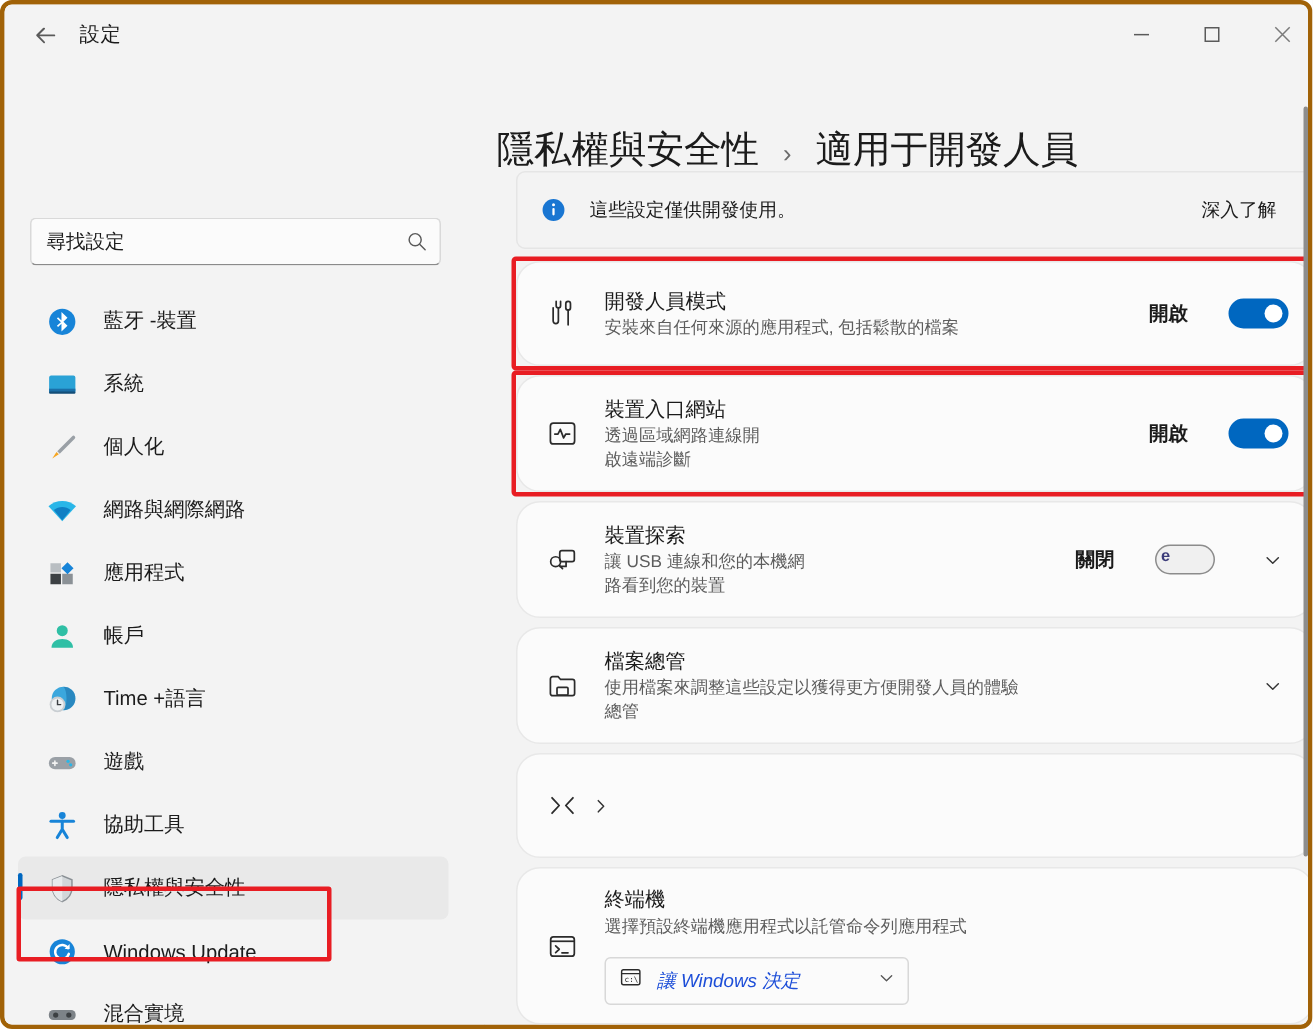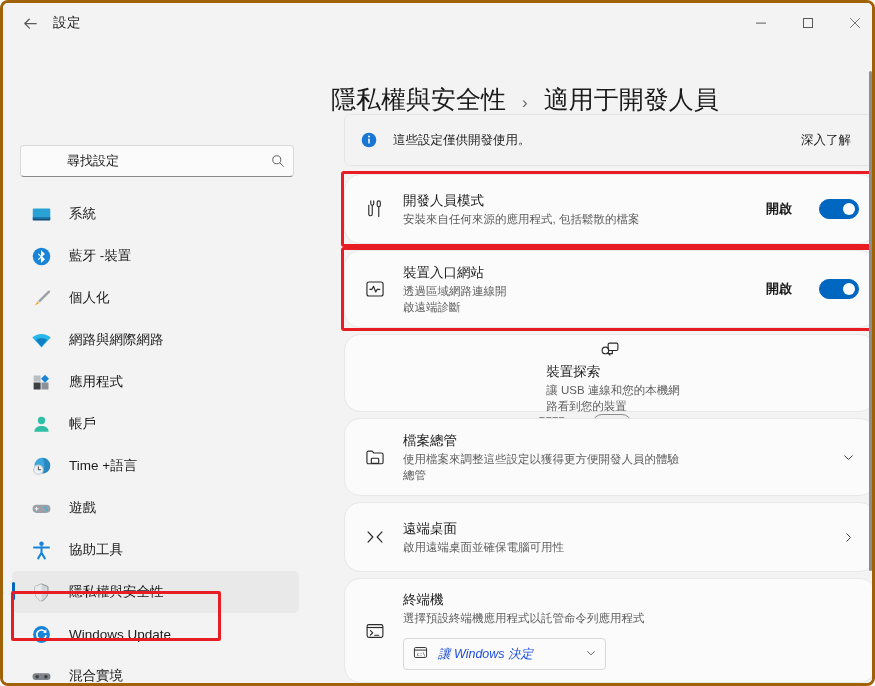--- a/index.html
+++ b/index.html
@@ -52,21 +52,20 @@
   }
   #searchbox {
     position: absolute; top: 102px; left: 17px;
     width: 274px; height: 32px;
     background: #fbfbfb;
     border: 1px solid #d9d9d9;
     border-bottom: 1px solid #8a8a8a;
     border-radius: 4px;
     display: flex; align-items: center;
     cursor: text;
-    padding-left: 36px;
   }
   #search-input {
     flex: 1; border: 0; outline: 0; background: transparent;
     font-family: inherit; font-size: 13px; color: #1b1b1b;
     padding-left: 10px;
   }
   #search-icon-wrap {
     width: 30px; display: flex; align-items: center; justify-content: center;
   }
   #navlist {
@@ -262,37 +261,37 @@
           <path d="M10.2 10.2 14.2 14.2" stroke="#5a5a5a" stroke-width="1.1" stroke-linecap="round"></path>
         </svg>
       </span>
     </div>
 
     <div id="navlist">
 
       <div class="nav-item">
         <span class="nav-ico">
           <svg width="21" height="21" viewBox="0 0 24 24">
+            <circle cx="12" cy="12" r="10" fill="#1784d8"></circle>
+            <path d="M11 5.8v5.2l3.2-2.6L11 5.8zm0 6.2v5.9l3.4-2.9L11 12z" fill="none"></path>
+            <path d="M11.4 4.6 16 9l-3.1 3 3.1 3-4.6 4.4V13.6L8.8 16l-.9-.9 3.1-2.8-3.1-2.8.9-.9 2.6 2.4V4.6z" fill="#fff"></path>
+          </svg>
+        </span>
+        <span class="nav-label">藍牙 -裝置</span>
+      </div>
+
+      <div class="nav-item">
+        <span class="nav-ico">
+          <svg width="21" height="21" viewBox="0 0 24 24">
             <rect x="2" y="5" width="20" height="13" rx="1.5" fill="#2aa2d6"></rect>
             <rect x="2" y="15" width="20" height="3" rx="0" fill="#1b6fa8"></rect>
             <rect x="2" y="17.2" width="20" height="1.6" rx=".7" fill="#134e78"></rect>
           </svg>
         </span>
         <span class="nav-label">系統</span>
-      </div>
-
-      <div class="nav-item">
-        <span class="nav-ico">
-          <svg width="21" height="21" viewBox="0 0 24 24">
-            <circle cx="12" cy="12" r="10" fill="#1784d8"></circle>
-            <path d="M11 5.8v5.2l3.2-2.6L11 5.8zm0 6.2v5.9l3.4-2.9L11 12z" fill="none"></path>
-            <path d="M11.4 4.6 16 9l-3.1 3 3.1 3-4.6 4.4V13.6L8.8 16l-.9-.9 3.1-2.8-3.1-2.8.9-.9 2.6 2.4V4.6z" fill="#fff"></path>
-          </svg>
-        </span>
-        <span class="nav-label">藍牙 -裝置</span>
       </div>
 
       <div class="nav-item">
         <span class="nav-ico">
           <svg width="21" height="21" viewBox="0 0 24 24">
             <path d="M19.6 3.2 8.2 14.6l1.9 1.9L21.5 5.1a1.3 1.3 0 0 0-1.9-1.9z" fill="#9aa0a6"></path>
             <path d="M7.6 15.2 4.4 20.2l5-3.2-1.8-1.8z" fill="#f5a623"></path>
           </svg>
         </span>
         <span class="nav-label">個人化</span>
@@ -461,21 +460,21 @@
         </div>
         <div class="card-right">
           <span class="state-label">開啟</span>
           <span class="toggle on">
               <span class="knob"></span>
             </span>
         </div>
         <div class="redbox"></div>
       </div>
 
-      <div class="card" style="height:78px;flex-direction:column;">
+      <div class="card" style="height:78px;">
         <span class="card-ico">
           <svg width="22" height="22" viewBox="0 0 24 24" fill="none" stroke="#2b2b2b" stroke-width="1.25">
             <rect x="10" y="5.6" width="10.6" height="8" rx="1.6"></rect>
             <path d="M14.6 13.6v3.4h-4.4" stroke-linecap="round" stroke-linejoin="round"></path>
             <circle cx="7" cy="13.6" r="3.6"></circle>
             <path d="M9.7 16.3 12 18.6" stroke-linecap="round"></path>
           </svg>
         </span>
         <div class="card-text">
           <div class="card-title">裝置探索</div>
@@ -517,24 +516,20 @@
         </div>
       </div>
 
       <div class="card clickable" style="height:70px;">
         <span class="card-ico">
           <svg width="22" height="22" viewBox="0 0 24 24" fill="none" stroke="#2b2b2b" stroke-width="1.3" stroke-linecap="round" stroke-linejoin="round">
             <path d="M4.4 6.4 9.6 12l-5.2 5.6"></path>
             <path d="M19.6 6.4 14.4 12l5.2 5.6"></path>
           </svg>
         </span>
-        <div class="card-text">
-          <div class="card-title">遠端桌面</div>
-          <div class="card-sub">啟用遠端桌面並確保電腦可用性</div>
-        </div>
         <div class="card-right">
           <span class="chev">
             <svg width="13" height="13" viewBox="0 0 16 16">
                 <path d="M6 3.4 10.4 8 6 12.6" fill="none" stroke="#333" stroke-width="1.2" stroke-linecap="round" stroke-linejoin="round"></path>
               </svg>
           </span>
         </div>
       </div>
 
       <div class="card" id="term-card" style="min-height:96px;">

